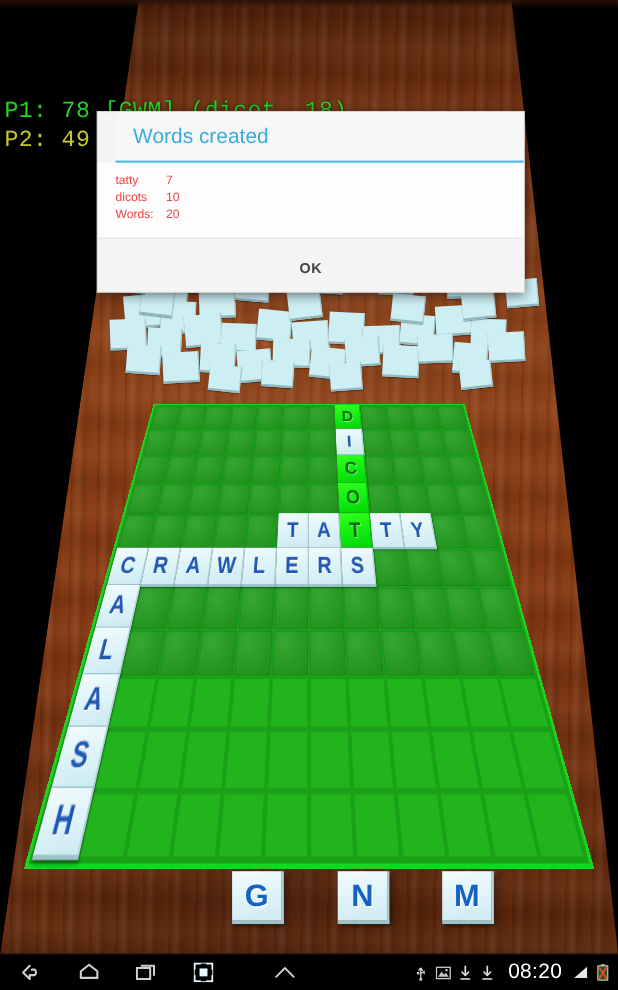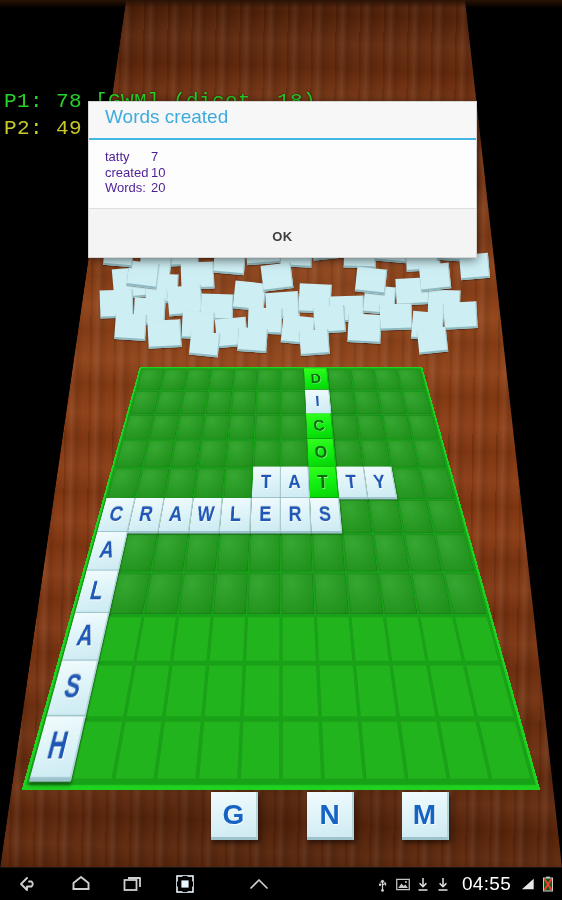--- a/index.html
+++ b/index.html
@@ -154,32 +154,33 @@
   .scrim { position:absolute; left:0; top:0; width:562px; height:868px; background:rgba(0,0,0,0); }
   .dialog {
     position: absolute;
     left: 88px; top: 101px;
     width: 387px;
     background: #f4f4f4;
     box-shadow: 0 2px 10px rgba(0,0,0,.55);
     border: 1px solid #d4d4d4;
   }
   .dlg-title {
-    padding: 4px 16px 10px 16px;
+    padding: 12px 16px 10px 16px;
     font-size: 19px;
     color: #3dabdc;
     border-bottom: 2px solid #44b6e4;
     background: #f7f7f7;
+    margin-left: 16px;
   }
   .dlg-body {
     padding: 9px 16px 12px 16px;
     background: #fdfdfd;
     border-bottom: 1px solid #dedede;
   }
-  .wrow { display: flex; font-size: 13px; color: #4c1d95; line-height: 15.5px; }
+  .wrow { display: flex; font-size: 11px; color: #ef4444; line-height: 15.5px; }
   .wrow .wname { width: 46px; }
   .wrow .wscore { }
   .dlg-actions {
     padding: 18px 0 12px 0;
     text-align: center;
     background: #f4f4f4;
   }
   .dlg-actions .okbtn {
     display: inline-block;
     font-size: 13px;
@@ -460,21 +461,21 @@
 
   <div class="scrim"></div>
   <div class="dialog">
     <div class="dlg-title">Words created</div>
     <div class="dlg-body" id="dlg-body">
         <div class="wrow">
           <span class="wname">tatty</span>
           <span class="wscore">7</span>
         </div>
         <div class="wrow">
-          <span class="wname">created</span>
+          <span class="wname">dicots</span>
           <span class="wscore">10</span>
         </div>
         <div class="wrow">
           <span class="wname">Words:</span>
           <span class="wscore">20</span>
         </div>
       </div>
     <div class="dlg-actions">
       <button class="okbtn">OK</button>
     </div>
@@ -540,21 +541,21 @@
             <path d="M1.5 13 L10.5 13" stroke="#e2e2e2" stroke-width="1.5"></path>
           </svg>
       </span>
       <span class="st-ico">
         <svg width="12" height="15" viewBox="0 0 12 15">
             <path d="M6 1 L6 9" stroke="#e2e2e2" stroke-width="1.5"></path>
             <path d="M2.6 6.2 L6 9.8 L9.4 6.2" fill="none" stroke="#e2e2e2" stroke-width="1.5" stroke-linejoin="round"></path>
             <path d="M1.5 13 L10.5 13" stroke="#e2e2e2" stroke-width="1.5"></path>
           </svg>
       </span>
-      <span class="clock">04:55</span>
+      <span class="clock">08:20</span>
       <span class="st-ico">
         <svg width="15" height="14" viewBox="0 0 15 14">
             <path d="M1 12.5 L13.6 12.5 L13.6 1.5 Z" fill="#e8e8e8"></path>
           </svg>
       </span>
       <span class="st-ico">
         <svg width="12" height="16" viewBox="0 0 12 16">
           <rect x="4.2" y="0.6" width="3.6" height="1.4" fill="#cfcfcf"></rect>
           <rect x="1.5" y="2" width="9" height="13" fill="#1d5a1d" stroke="#cfcfcf" stroke-width="1"></rect>
           <path d="M2.4 3 L9.6 14 M9.6 3 L2.4 14" stroke="#ff3b2f" stroke-width="1.7"></path>

